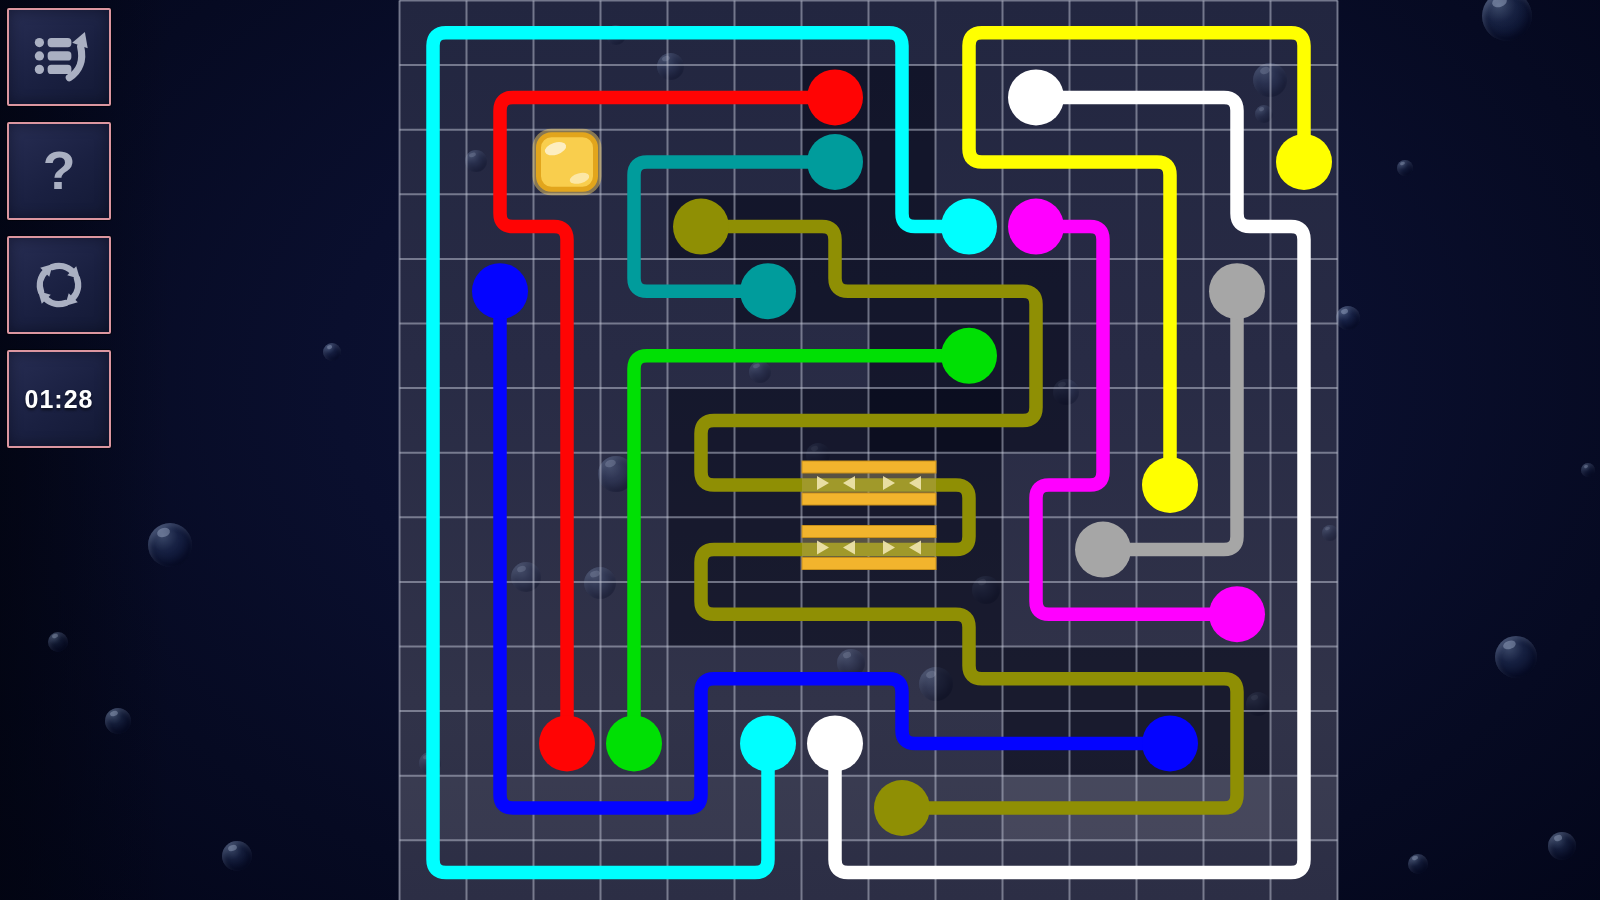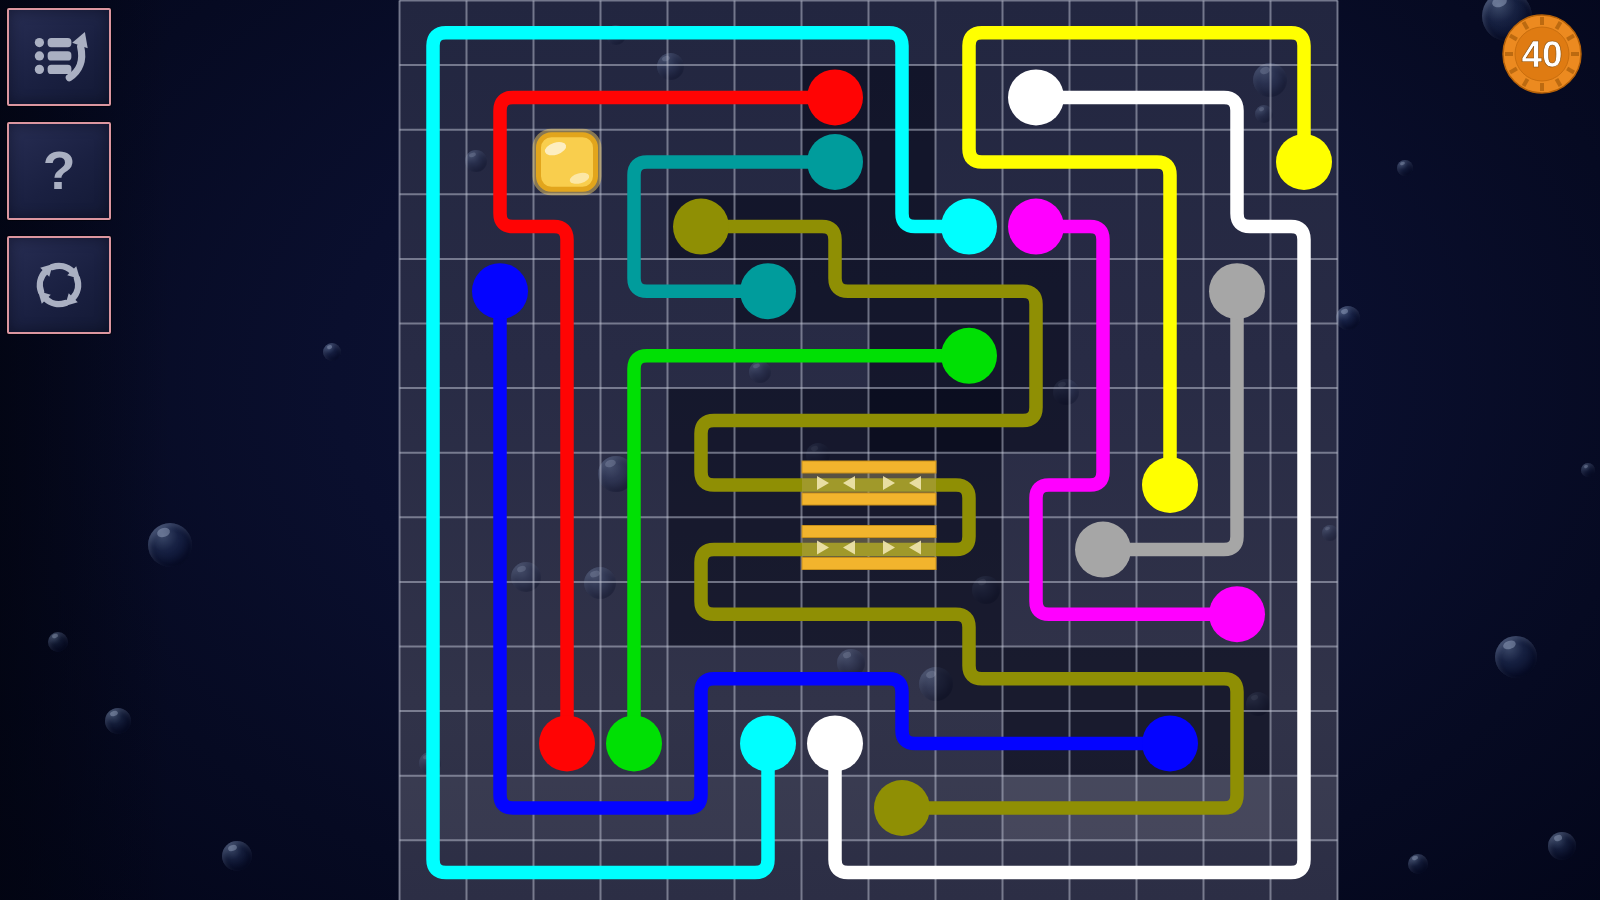--- a/index.html
+++ b/index.html
@@ -184,35 +184,17 @@
       </g>
       <g fill="#aab0c2">
         <polygon points="-1,-6 10,0 -1,6" transform="translate(44.7,19.3) rotate(45)"></polygon>
         <polygon points="-1,-6 10,0 -1,6" transform="translate(44.7,44.7) rotate(135)"></polygon>
         <polygon points="-1,-6 10,0 -1,6" transform="translate(19.3,44.7) rotate(225)"></polygon>
         <polygon points="-1,-6 10,0 -1,6" transform="translate(19.3,19.3) rotate(315)"></polygon>
       </g>
     </svg>
   </div>
 
-
-  <div class="badge">
-    <svg width="80" height="82" viewBox="0 0 80 82">
-      <circle cx="40" cy="41" r="39" fill="#EC8A20" stroke="#B56108" stroke-width="1.5"></circle>
-      <g stroke="#BC6A10" stroke-width="4">
-        <line x1="40" y1="4" x2="40" y2="12" transform="rotate(0,40,41)"></line>
-        <line x1="40" y1="4" x2="40" y2="12" transform="rotate(30,40,41)"></line>
-        <line x1="40" y1="4" x2="40" y2="12" transform="rotate(60,40,41)"></line>
-        <line x1="40" y1="4" x2="40" y2="12" transform="rotate(90,40,41)"></line>
-        <line x1="40" y1="4" x2="40" y2="12" transform="rotate(120,40,41)"></line>
-        <line x1="40" y1="4" x2="40" y2="12" transform="rotate(150,40,41)"></line>
-        <line x1="40" y1="4" x2="40" y2="12" transform="rotate(180,40,41)"></line>
-        <line x1="40" y1="4" x2="40" y2="12" transform="rotate(210,40,41)"></line>
-        <line x1="40" y1="4" x2="40" y2="12" transform="rotate(240,40,41)"></line>
-        <line x1="40" y1="4" x2="40" y2="12" transform="rotate(270,40,41)"></line>
-        <line x1="40" y1="4" x2="40" y2="12" transform="rotate(300,40,41)"></line>
-        <line x1="40" y1="4" x2="40" y2="12" transform="rotate(330,40,41)"></line>
-      </g>
-      <circle cx="40" cy="41" r="27" fill="#DF7B12" stroke="#C96E0E" stroke-width="1"></circle>
-      <text x="40" y="54" text-anchor="middle" font-family="Liberation Sans, sans-serif" font-size="37" font-weight="bold" fill="#ffffff" stroke="#8a4a00" stroke-width="0.6">40</text>
-    </svg>
-  </div>
+  <div class="sidebar-btn" style="top:350px">
+    <span class="timer-text">01:28</span>
+  </div>
+
 </div>
 
 </body></html>

